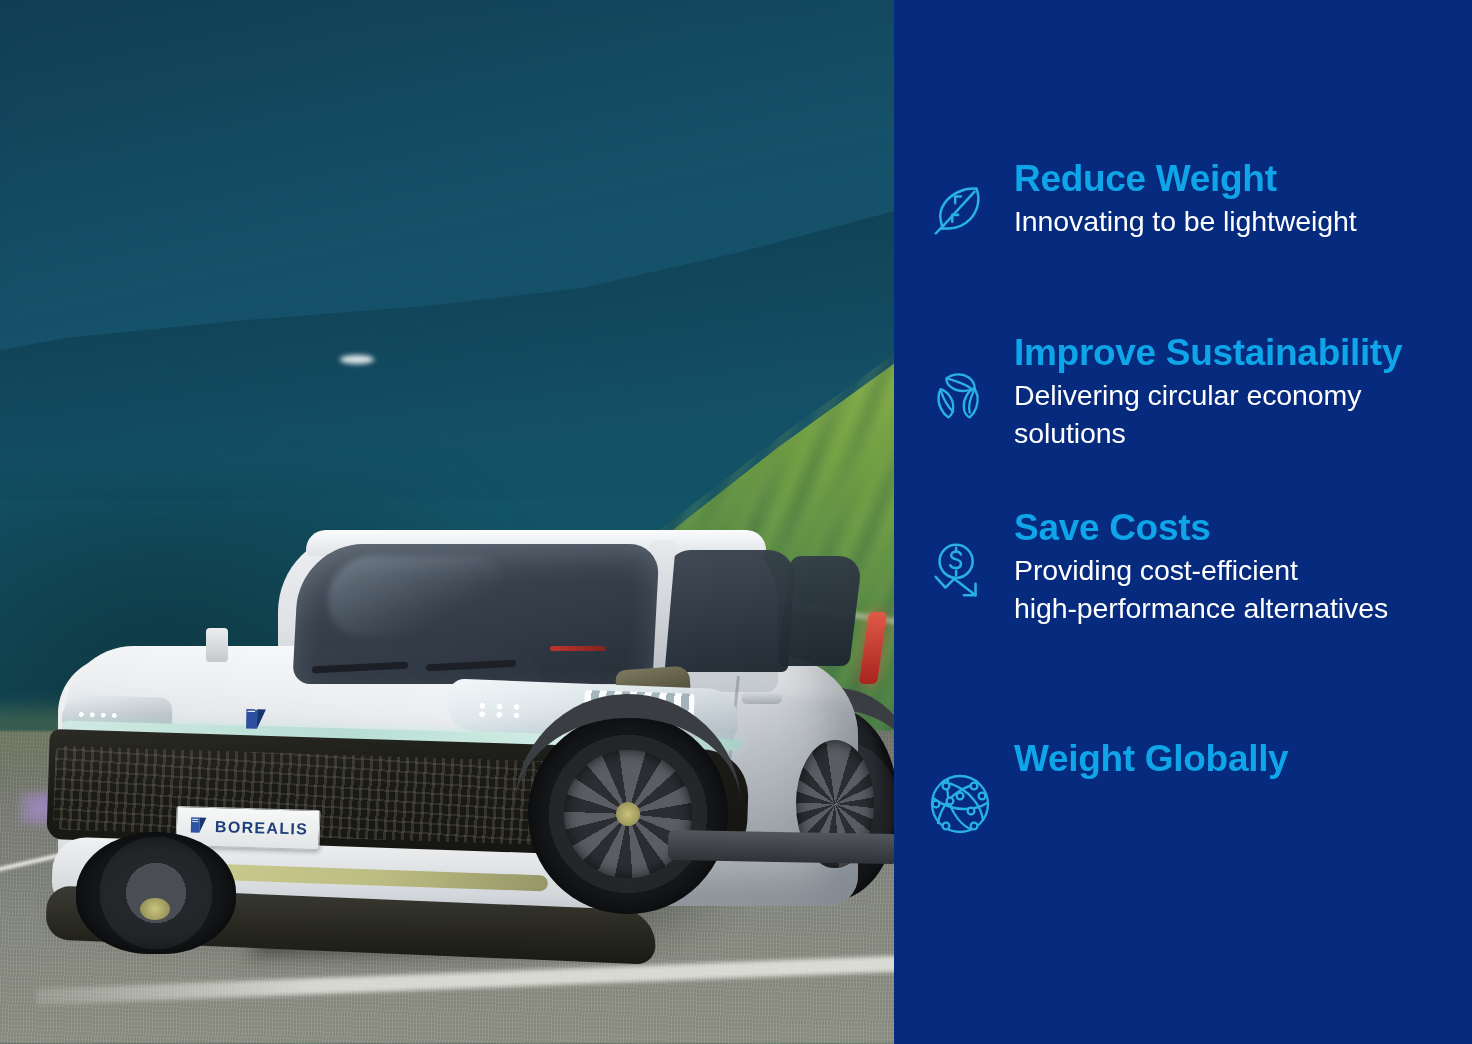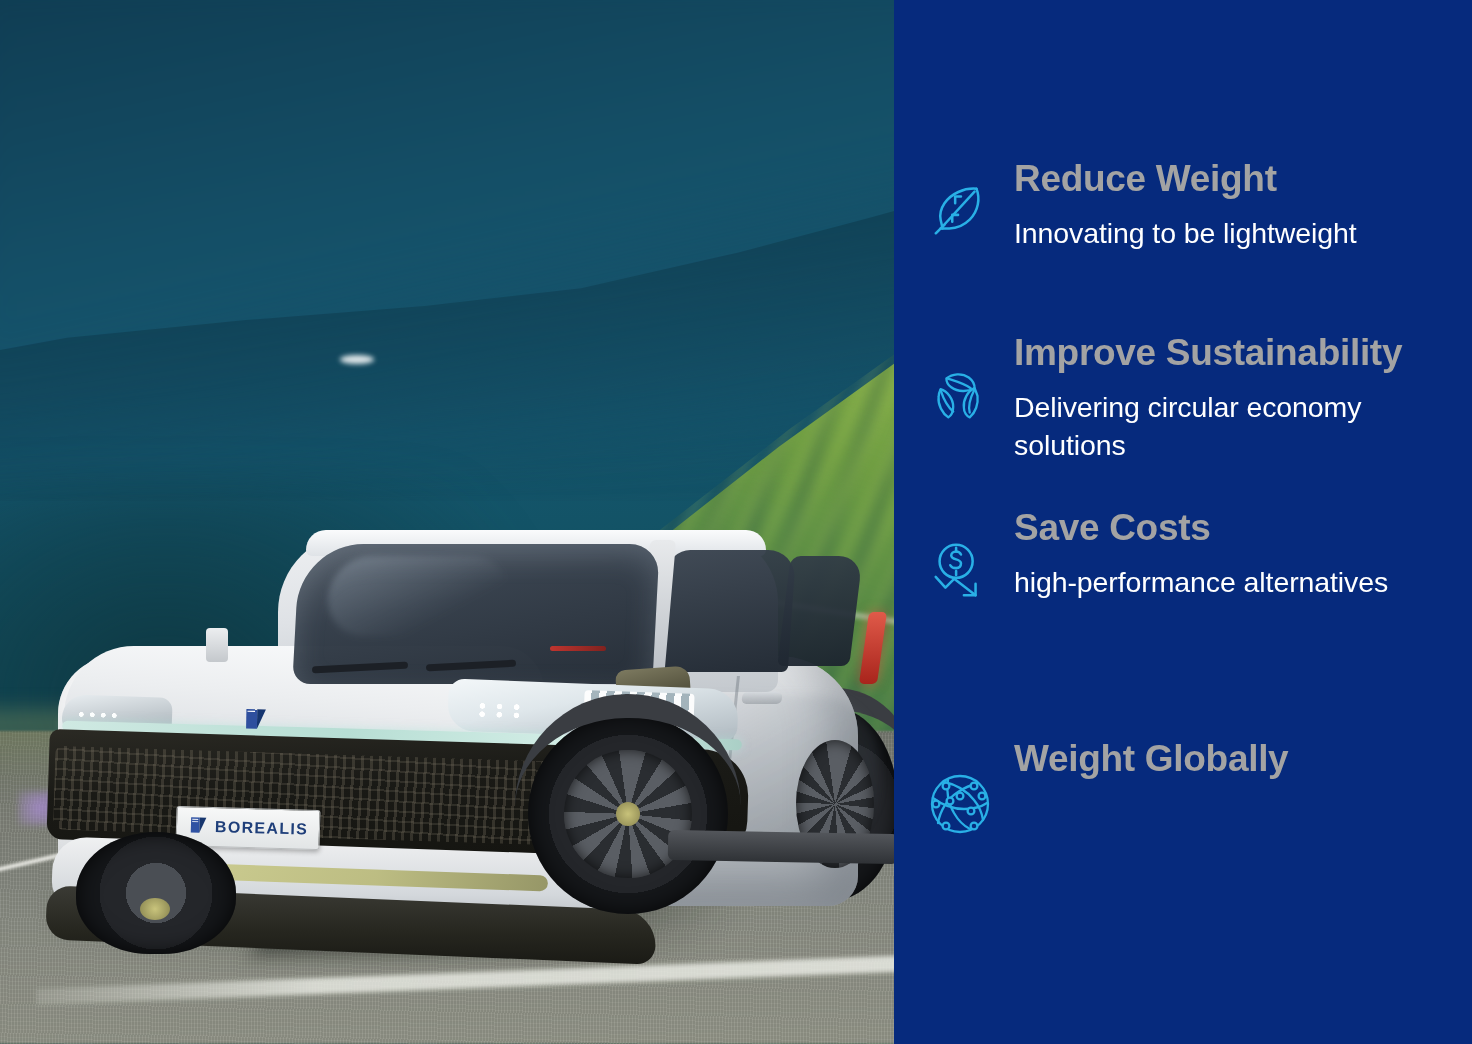--- a/index.html
+++ b/index.html
@@ -370,33 +370,33 @@
     padding-top:30px;
   }
   .b0 .b-icon { padding-top:22px; }
   .b1 .b-icon { padding-top:28px; }
   .b2 .b-icon { padding-top:30px; }
   .b3 .b-icon { padding-top:30px; }
 
   .b-text { flex:1; padding-left:2px; }
 
   .b-title {
-    color:#a3a3a3;
+    color:#0ea5e9;
     font-size:37px;
     font-weight:bold;
     line-height:1.12;
     letter-spacing:-0.3px;
     white-space:nowrap;
   }
   .b-desc {
     color:#ffffff;
     font-size:28.5px;
     font-weight:normal;
     line-height:1.33;
-    margin-top:16px;
+    margin-top:4px;
     letter-spacing:-0.1px;
   }
   .b-desc .ln { display:block; }
 </style>
 </head>
 <body>
 
 <div class="slide">
 
   <div class="photo">
@@ -536,20 +536,21 @@
           <circle cx="32" cy="25" r="17"></circle>
           <path d="M37 18c-1-2-3-3-5-3-3 0-5 2-5 4 0 5 10 3 10 8 0 3-2 5-5 5-3 0-5-1-6-3"></path>
           <path d="M32 11v4M32 35v4"></path>
           <path d="M11 41l10 11 9-9 22 17"></path>
           <path d="M40 60h12v-12"></path>
         </svg>
       </div>
       <div class="b-text">
         <div class="b-title">Save Costs</div>
         <div class="b-desc">
+          <span class="ln">Providing cost-efficient</span>
           <span class="ln">high-performance alternatives</span>
         </div>
       </div>
     </div>
 
     <div class="benefit b3">
       <div class="b-icon">
         <svg viewBox="0 0 72 72" width="72" height="72" fill="none" stroke="#29b0e6" stroke-width="2.3" stroke-linecap="round" stroke-linejoin="round">
           <circle cx="36" cy="36" r="28"></circle>
           <path d="M20 14c10 2 22 8 30 18 5 6 8 13 9 20"></path>

